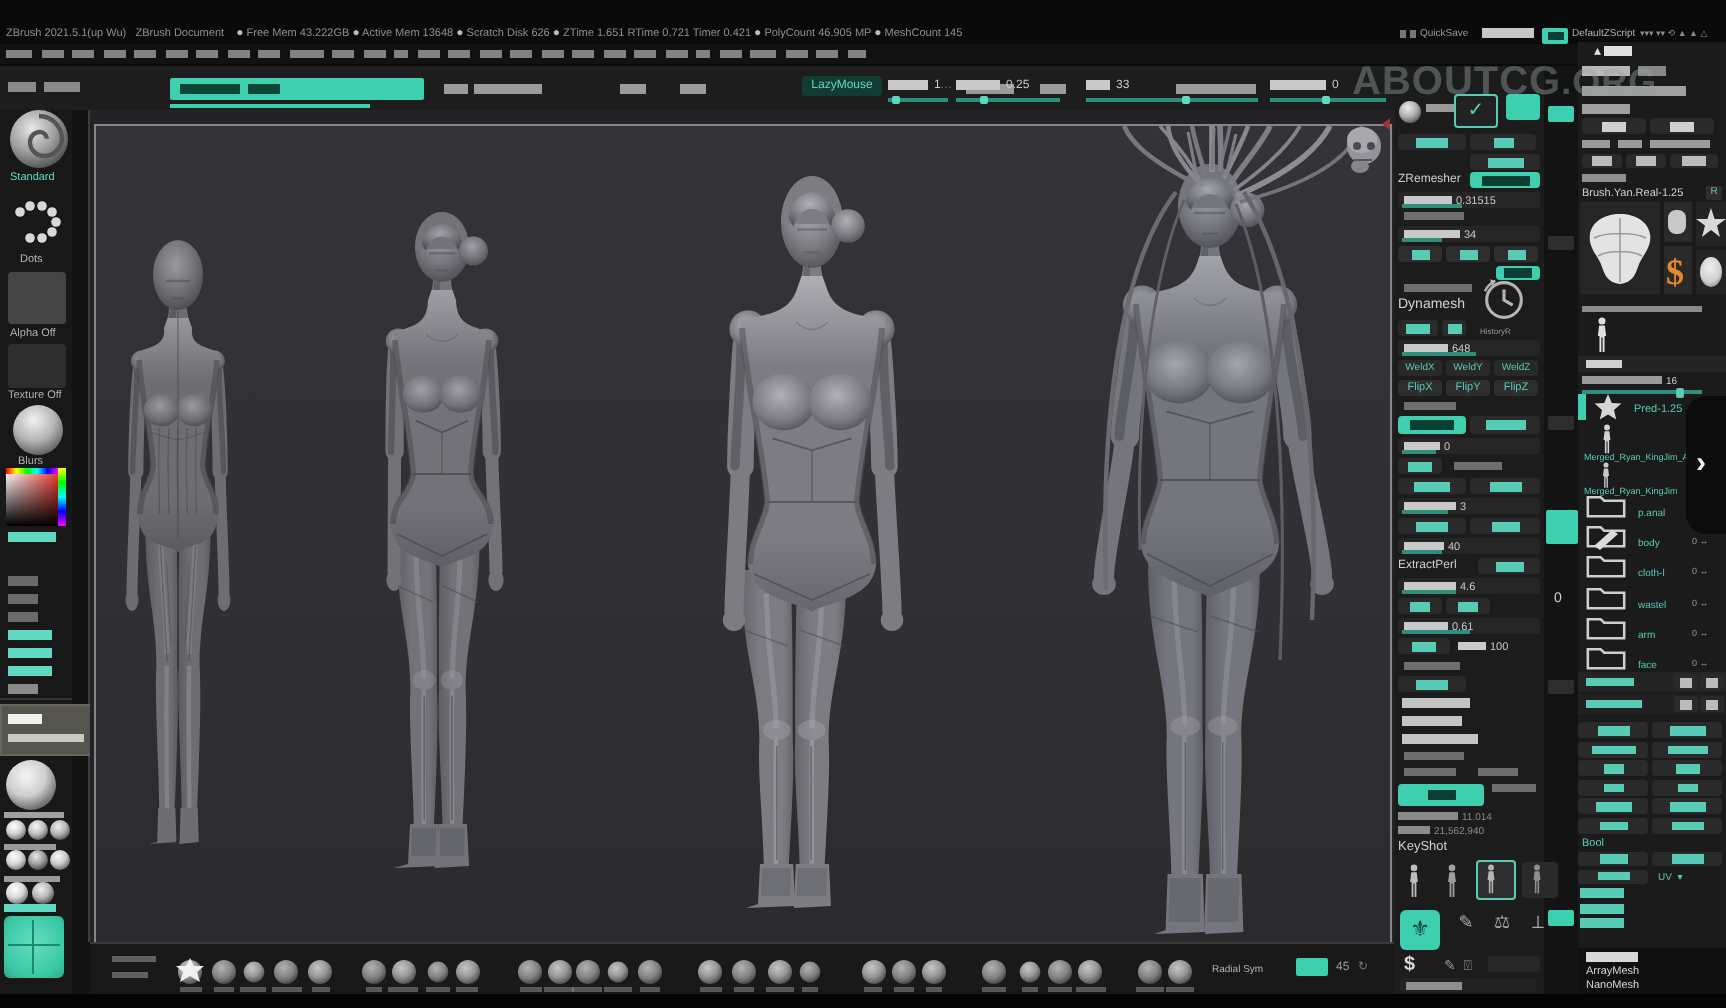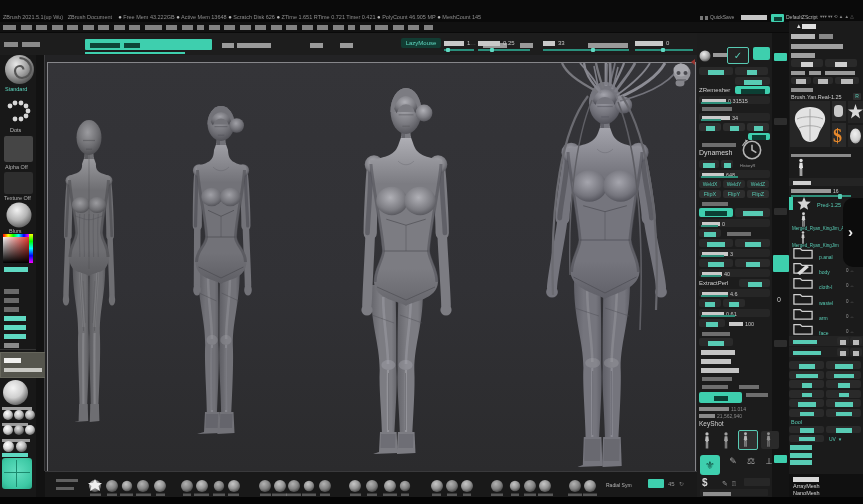--- a/index.html
+++ b/index.html
@@ -886,12 +886,13 @@
     <div style="position:absolute;left:826px;top:426.0px;width:35px;height:7px;background:#2a2a2a;border-radius:2px;text-align:center;padding-top:1px"><i style="display:inline-block;width:16px;height:4.5px;background:#58cbb4;margin-right:0px;vertical-align:middle"></i></div>
     <div style="position:absolute;left:789px;top:434.5px;width:35px;height:7px;background:#2a2a2a;border-radius:2px;text-align:center;padding-top:1px"><i style="display:inline-block;width:16px;height:4.5px;background:#58cbb4;margin-right:0px;vertical-align:middle"></i></div>
     <div class="t" style="left:829px;top:436px;font-size:5px;color:#58cbb4">UV &nbsp;▾</div>
     <div class="t" style="left:790px;top:444px"><i style="display:inline-block;width:22px;height:4.5px;background:#58cbb4;margin-right:0px;vertical-align:middle"></i></div>
     <div class="t" style="left:790px;top:452px"><i style="display:inline-block;width:22px;height:4.5px;background:#58cbb4;margin-right:0px;vertical-align:middle"></i></div>
     <div class="t" style="left:790px;top:459px"><i style="display:inline-block;width:22px;height:4.5px;background:#58cbb4;margin-right:0px;vertical-align:middle"></i></div>
     <div class="abs" style="left:789px;top:474px;width:74px;height:23px;background:#101010"></div>
     <div class="t" style="left:793px;top:476px"><i style="display:inline-block;width:26px;height:5px;background:#d8d8d8;margin-right:0px;vertical-align:middle"></i></div>
     <div class="t" style="left:793px;top:483px;font-size:5.5px;color:#d8d8d8">ArrayMesh</div>
     <div class="t" style="left:793px;top:490px;font-size:5.5px;color:#d8d8d8">NanoMesh</div>
+<div class="t" style="left:676px;top:31px;font-size:20px;line-height:20px;font-weight:bold;color:rgba(150,162,164,0.42);letter-spacing:0.5px;z-index:60">ABOUTCG<span style="font-size:18px">.ORG</span></div>
 </div>
 </body></html>

